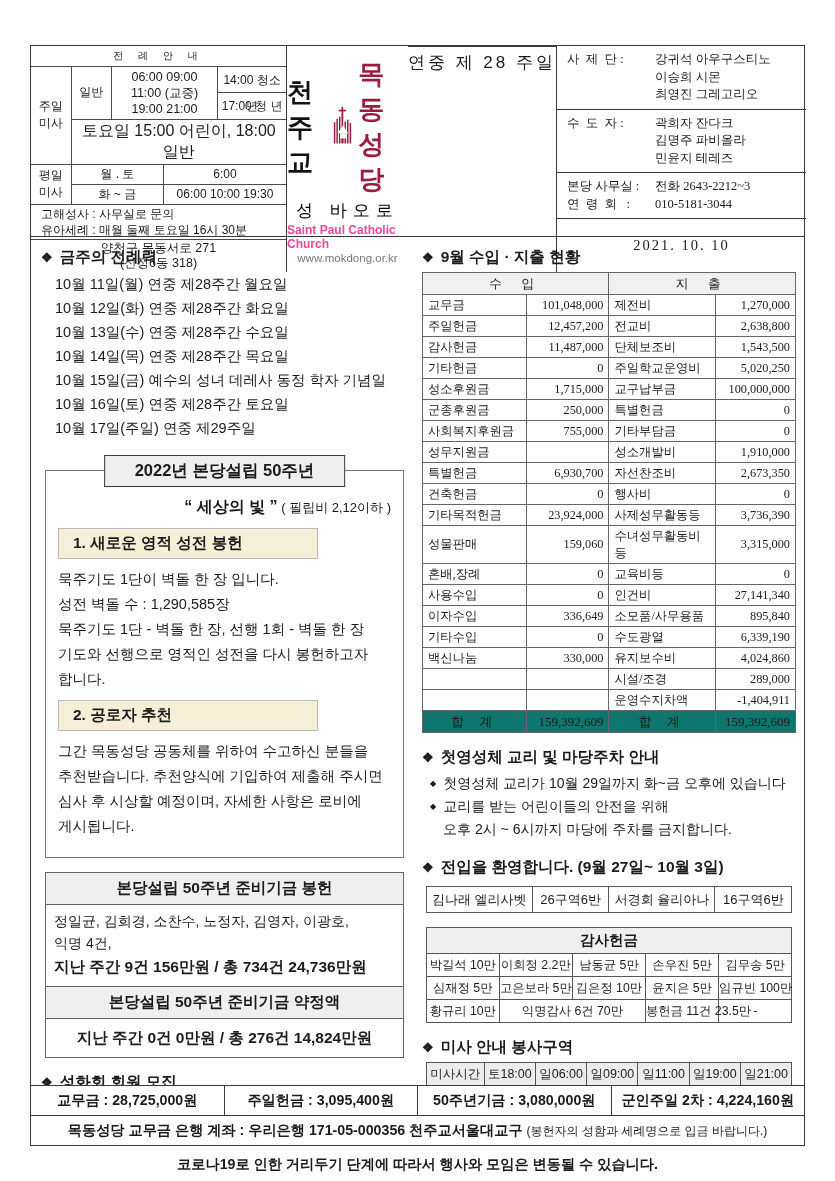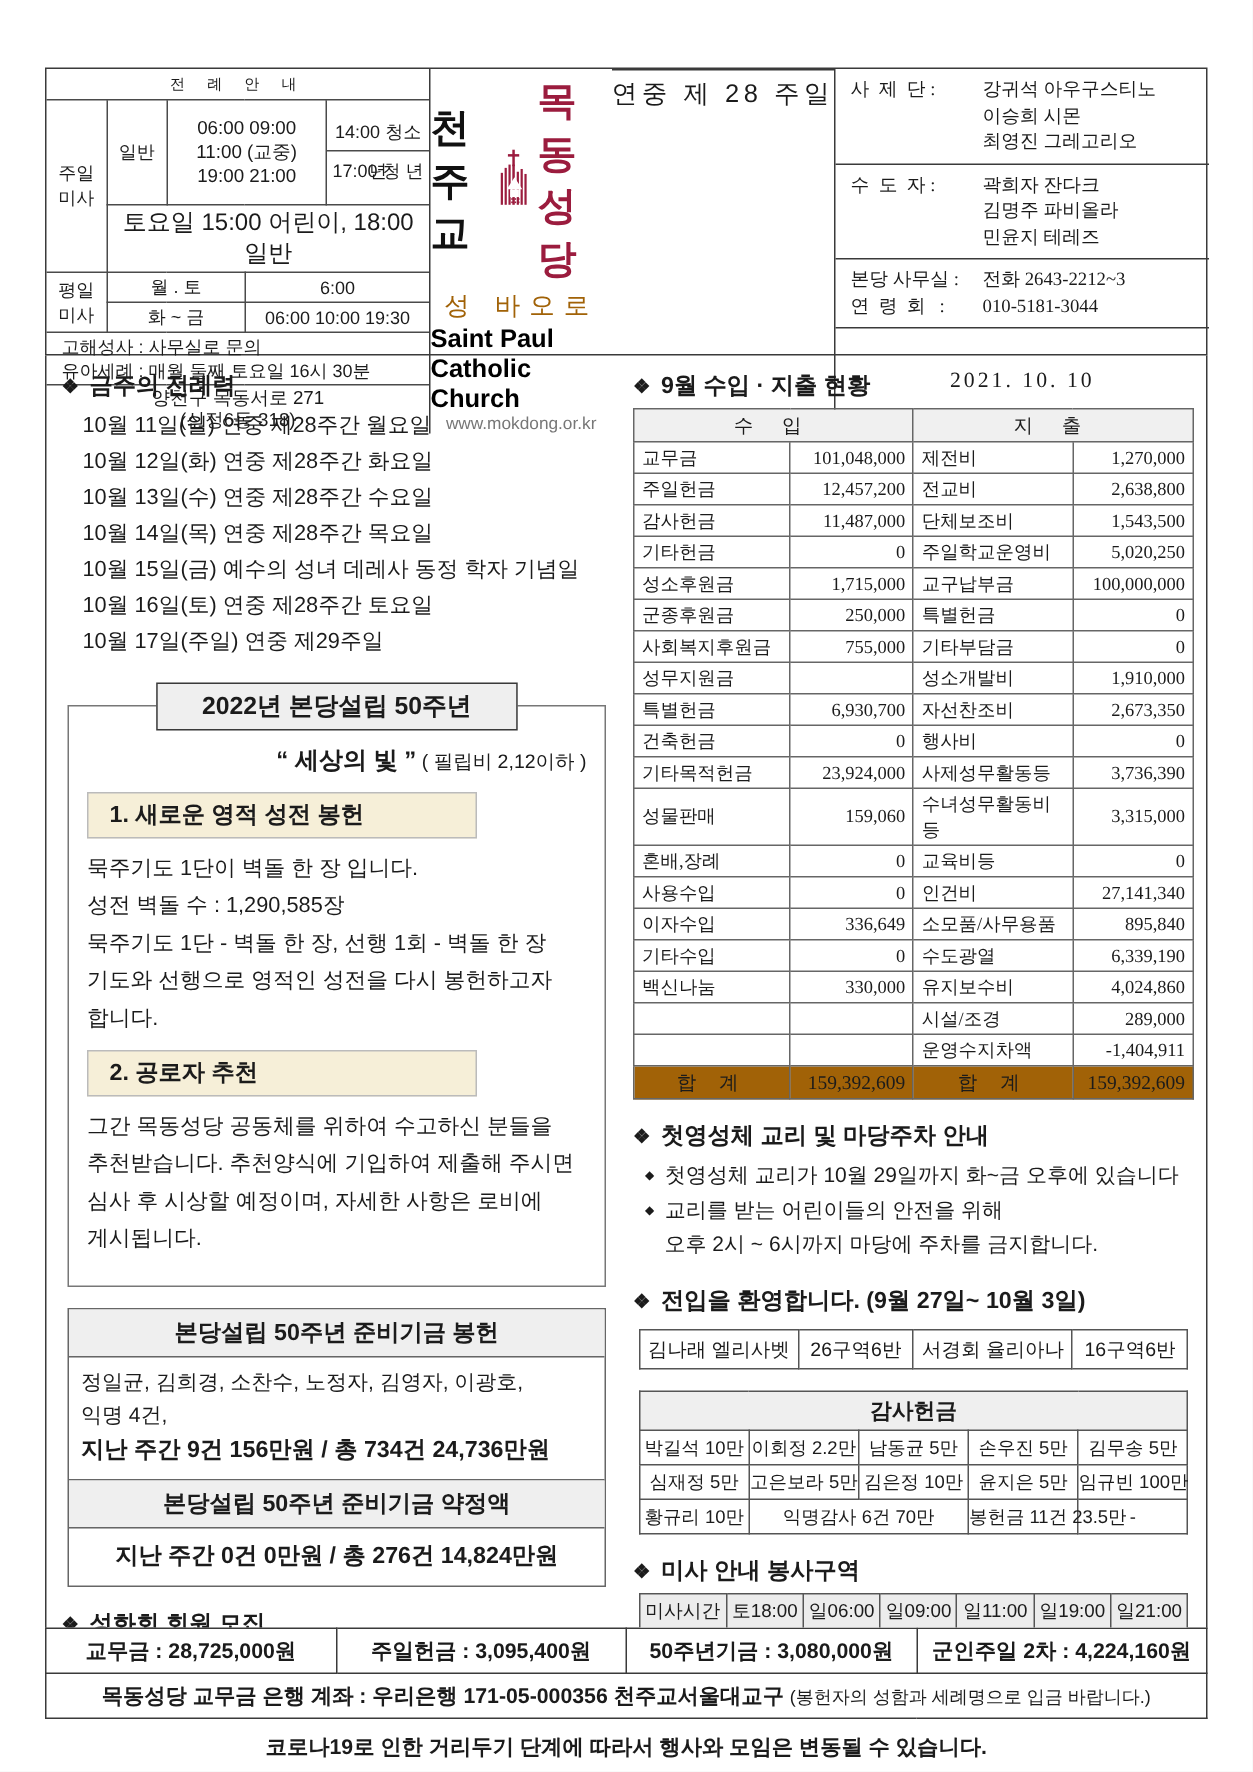--- a/index.html
+++ b/index.html
@@ -24,22 +24,22 @@
   .cell-stack div { height:26px; line-height:26px; }
   .cell-stack div:first-child { border-bottom:1px solid #4a4a4a; }
   .mt-conf { text-align:left !important; padding-left:10px !important; line-height:16px; font-size:12px; }
   .mt-addr div { line-height:15px; font-size:12.5px; }
 
   .center-block { display:flex; flex-direction:row; }
   .logo-zone { flex:1; display:flex; flex-direction:column; align-items:center; justify-content:center; padding-top:4px; }
   .brand-row { display:flex; align-items:center; gap:4px; }
   .brand-ko { font-size:26px; font-weight:bold; letter-spacing:4px; color:#111; }
   .brand-ko.accent { color:var(--accent); letter-spacing:1px; }
-  .sub-ko { font-size:17px; letter-spacing:6px; margin-top:2px; color:#a16207; }
-  .sub-en { font-size:17px; font-weight:bold; color:#000000; margin-top:1px; }
+  .sub-ko { font-size:17px; letter-spacing:6px; margin-top:2px; color:#000000; }
+  .sub-en { font-size:12px; font-weight:bold; color:#ec4899; margin-top:1px; }
   .sub-web { font-size:11.5px; color:#777; margin-top:1px; }
   .issue-row { border-top:1px solid #3a3a3a; height:32px; line-height:31px; text-align:center; font-size:17px; letter-spacing:3px; }
 
   .clergy { display:flex; flex-direction:column; font-size:12.5px; height:100%; }
   .clergy-sec { padding:5px 6px 5px 10px; border-bottom:1px solid #3a3a3a; }
   .clergy-line { display:flex; line-height:17.5px; }
   .clergy-label { white-space:pre; width:88px; flex:none; }
   .clergy-names div { line-height:17.5px; }
   .fax-line { padding-left:118px; }
   .date-row { flex:1; display:flex; align-items:center; justify-content:center; font-size:14.5px; letter-spacing:2px; }
@@ -74,21 +74,21 @@
   .flower { margin-top:14px; }
   .bullet-line { font-size:14px; line-height:23px; padding-left:8px; white-space:nowrap; }
   .bullet-line::before { content:"\25C6"; font-size:8px; vertical-align:2px; margin-right:7px; }
 
   
   table.fin { width:100%; border-collapse:collapse; table-layout:fixed; font-family:"Liberation Serif", serif; font-size:12.3px; margin-top:4px; }
   table.fin th, table.fin td { border:1px solid #666; padding:1.5px 5px; height:19.5px; }
   table.fin thead th { background:#f0f0f0; font-weight:normal; font-size:13px; letter-spacing:8px; text-align:center; }
   table.fin td:nth-child(1), table.fin td:nth-child(3) { text-align:left; }
   table.fin td:nth-child(2), table.fin td:nth-child(4) { text-align:right; }
-  table.fin tfoot td { background:#a16207; font-size:13px; }
+  table.fin tfoot td { background:#0f766e; font-size:13px; }
   table.fin tfoot td:nth-child(1), table.fin tfoot td:nth-child(3) { text-align:center; letter-spacing:6px; }
 
   .fc { margin-top:14px; }
   .fc .cont-line { font-size:14px; line-height:23px; padding-left:21px; white-space:nowrap; }
 
   
   .welcome-title { margin-top:16px; }
   table.newc { width:98%; border-collapse:collapse; table-layout:fixed; font-size:13px; margin:8px auto 0 auto; }
   table.newc td { border:1px solid #555; text-align:center; height:26px; }
 

